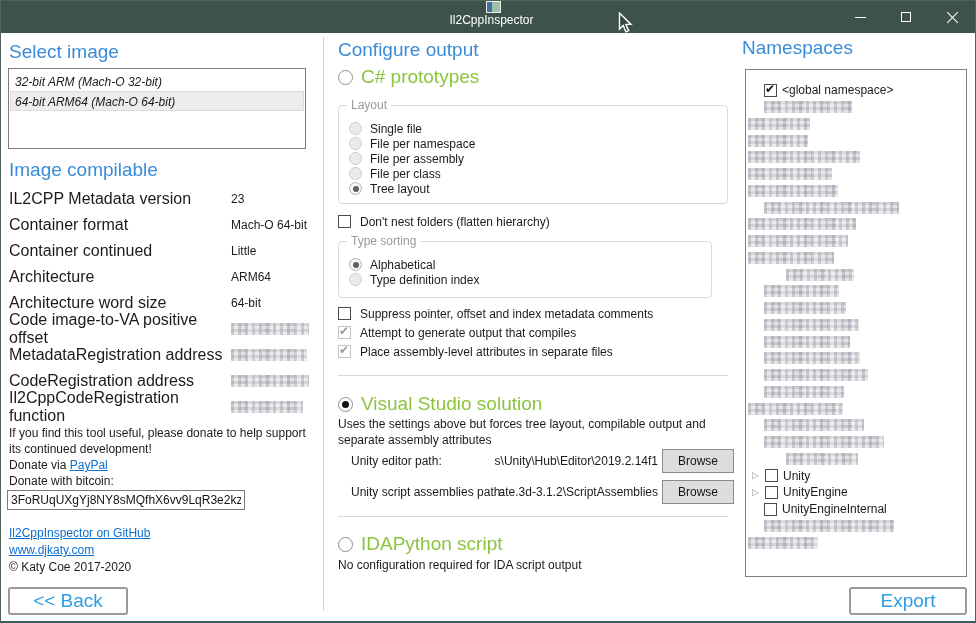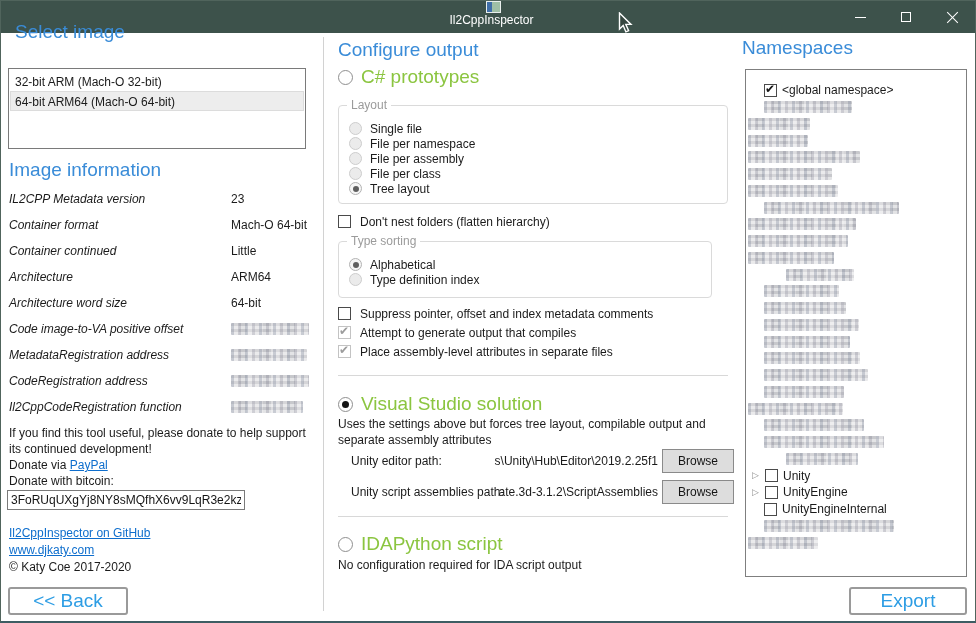--- a/index.html
+++ b/index.html
@@ -46,25 +46,25 @@
   
   .groupbox{position:absolute;border:1px solid #dadada;border-radius:4px;box-sizing:border-box;}
   .gb-label{position:absolute;top:-8px;left:8px;background:#fff;padding:0 4px;font-size:12px;color:#9b9b9b;}
   .opt-rows{position:absolute;left:10px;right:6px;top:16px;}
   .opt-row{display:flex;align-items:flex-start;height:15px;}
   .opt-label{font-size:12px;margin-left:8px;white-space:nowrap;}
   .cb-row{display:flex;align-items:center;height:19px;}
   .cb-label{font-size:12px;margin-left:9px;white-space:nowrap;}
   
   .listbox{position:absolute;border:1px solid #7a7a7a;background:#fff;box-sizing:border-box;padding-top:2px;}
-  .lb-item{height:20px;line-height:20px;font-size:12px;padding-left:4px;margin:0 1px;border:1px solid transparent;box-sizing:border-box;white-space:nowrap;}
+  .lb-item{height:20px;line-height:20px;font-size:12px;padding-left:4px;margin:0 1px;border:1px solid transparent;box-sizing:border-box;white-space:nowrap;font-style:italic;}
   .lb-item.selected{background:#ededed;border-color:#dcdcdc;}
   
   .info-row{display:flex;align-items:center;height:26px;}
-  .info-label{width:222px;font-size:12px;flex:none;font-style:italic;}
+  .info-label{width:222px;font-size:16px;flex:none;}
   .info-value{font-size:12px;white-space:nowrap;}
   
   .blur-block{
     height:12px;border-radius:1px;flex:none;
     background:
       repeating-linear-gradient(90deg, rgba(114,124,146,.30) 0 3px, transparent 3px 7px, rgba(96,96,118,.22) 7px 10px, transparent 10px 14px),
       repeating-linear-gradient(0deg, rgba(255,255,255,.5) 0 3px, transparent 3px 6px),
       repeating-linear-gradient(90deg,#d5d5d8 0 8px,#c7c8cc 8px 16px,#dcdcdf 16px 24px);
   }
   
@@ -99,28 +99,28 @@
       <div class="winbtn">
           <span class="close-glyph"></span>
         </div>
     </div>
   </div>
 
   <svg class="cursor-svg" style="left:617px;top:11px;" width="16" height="22" viewBox="0 0 16 22">
     <path d="M1.5 1 L1.5 17 L5.2 13.4 L7.9 19.9 L10.6 18.7 L7.8 12.4 L13 12.4 Z" fill="#35463f" stroke="#ffffff" stroke-width="1.4"></path>
   </svg>
 
-  <div class="h1" style="left:8px;top:20px;margin-left:6px;">Select image</div>
+  <div class="h1" style="left:8px;top:40px;">Select image</div>
 
   <div class="listbox" style="left:7px;top:67px;width:298px;height:81px;">
       <div class="lb-item">32-bit ARM (Mach-O 32-bit)</div>
       <div class="lb-item selected">64-bit ARM64 (Mach-O 64-bit)</div>
     </div>
 
-  <div class="h1" style="left:8px;top:158px;">Image information</div>
+  <div class="h1" style="left:8px;top:158px;">Image compilable</div>
 
   <div class="abs" style="left:8px;top:185px;width:306px;">
       <div class="info-row">
         <div class="info-label">IL2CPP Metadata version</div>
         <div class="info-value">23</div>
       </div>
       <div class="info-row">
         <div class="info-label">Container format</div>
         <div class="info-value">Mach-O 64-bit</div>
       </div>
@@ -236,21 +236,21 @@
 
   <div class="hdiv" style="left:337px;top:374px;width:390px;"></div>
 
   <div class="radio-row" style="left:337px;top:391px;">
     <span class="radio selected"></span>
     <span class="green-label">Visual Studio solution</span>
   </div>
   <div class="abs txt" style="left:337px;top:415px;width:384px;">Uses the settings above but forces tree layout, compilable output and separate assembly attributes</div>
 
   <div class="path-label" style="left:350px;top:453px;">Unity editor path:</div>
-  <div class="path-value" style="left:400px;top:453px;width:257px;">s\Unity\Hub\Editor\2019.2.25f1</div>
+  <div class="path-value" style="left:400px;top:453px;width:257px;">s\Unity\Hub\Editor\2019.2.14f1</div>
   <button class="browse-btn" style="left:661px;top:448px;">Browse</button>
 
   <div class="path-label" style="left:350px;top:484px;">Unity script assemblies path:</div>
   <div class="path-value" style="left:400px;top:484px;width:257px;">ate.3d-3.1.2\ScriptAssemblies</div>
   <button class="browse-btn" style="left:661px;top:479px;">Browse</button>
 
   <div class="hdiv" style="left:337px;top:515px;width:390px;"></div>
 
   <div class="radio-row" style="left:337px;top:531px;">
     <span class="radio"></span>

